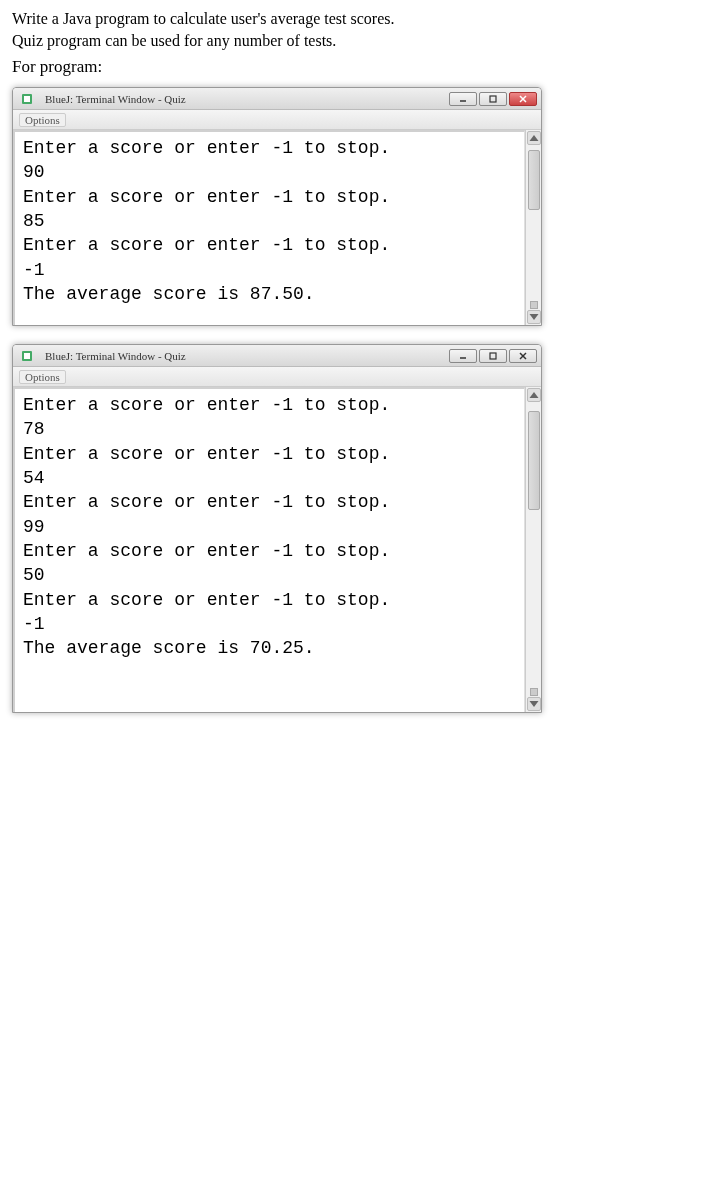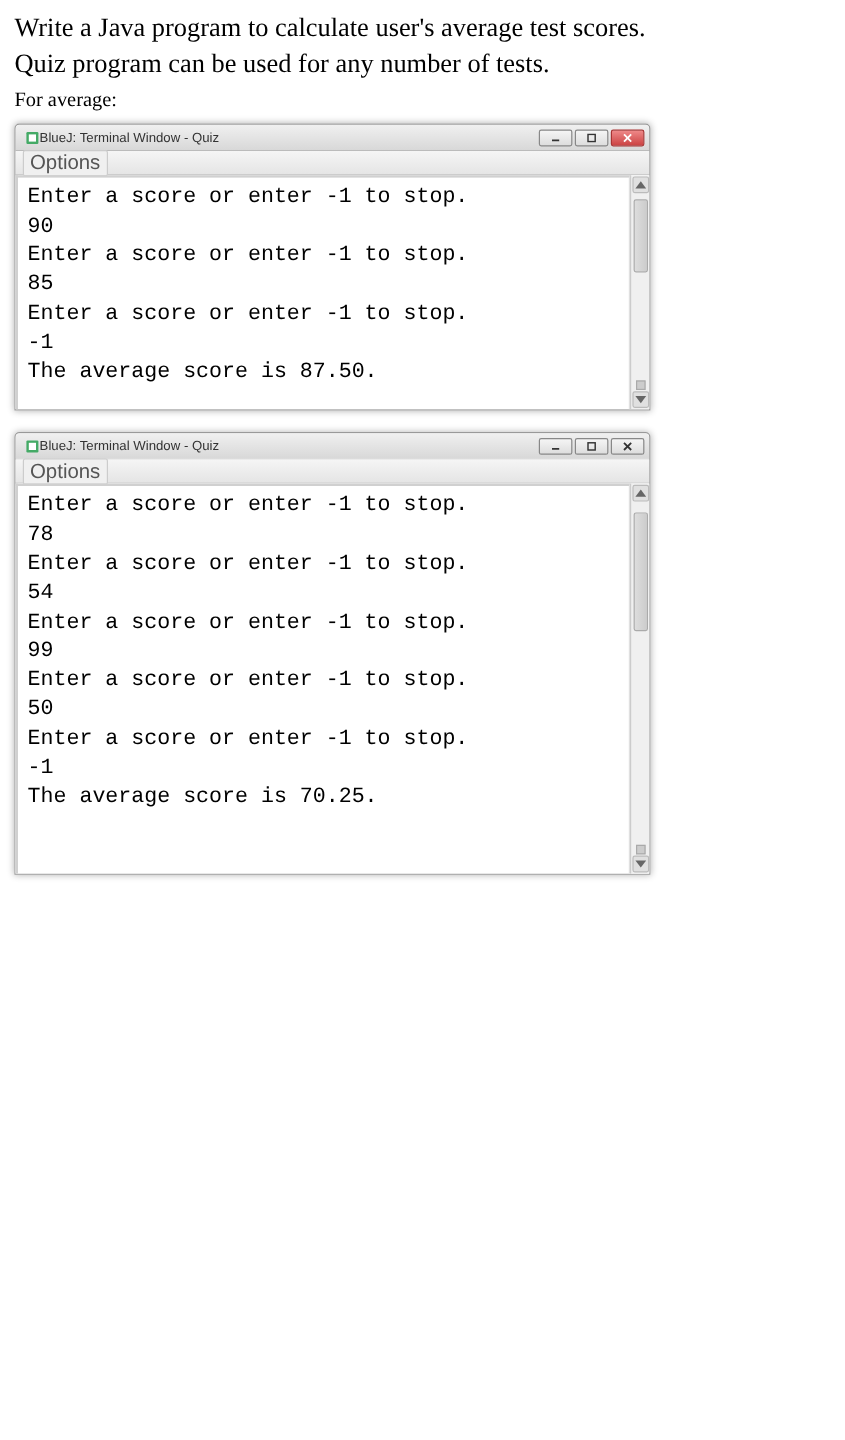--- a/index.html
+++ b/index.html
@@ -4,21 +4,21 @@
   <style>
     * { box-sizing: border-box; }
     body {
       margin: 0;
       padding: 8px 12px;
       font-family: 'Times New Roman', serif;
       background: #fff;
       width: 704px;
     }
     .instruction {
-      font-size: 22px;
+      font-size: 16px;
       line-height: 1.35;
       margin-bottom: 6px;
     }
     .example-label {
       font-size: 17px;
       margin-bottom: 10px;
     }
     .terminal-window {
       width: 530px;
       border: 1px solid #999;
@@ -32,26 +32,26 @@
       display: flex;
       align-items: center;
       justify-content: space-between;
       height: 22px;
       padding: 0 4px 0 8px;
       background: linear-gradient(to bottom, #f0f0f0, #d8d8d8);
       border-bottom: 1px solid #bbb;
       border-radius: 4px 4px 0 0;
     }
     .titlebar-text {
-      font-family: Liberation Sans, sans-serif;
+      font-family: Liberation Serif, serif;
       font-size: 11px;
       color: #333;
       display: flex;
       align-items: flex-end;
-      gap: 0;
+      gap: 12px;
     }
     .bluej-icon {
       width: 12px;
       height: 12px;
       display: inline-block;
     }
     .window-controls {
       display: flex;
       gap: 2px;
     }
@@ -73,22 +73,22 @@
     .win-btn svg { width: 8px; height: 8px; }
     .menu-bar {
       height: 20px;
       background: linear-gradient(to bottom, #f5f5f5, #e5e5e5);
       border-bottom: 1px solid #ccc;
       padding: 0 6px;
       display: flex;
       align-items: center;
     }
     .menu-item {
-      font-family: Liberation Sans, sans-serif;
-      font-size: 17px;
+      font-family: Liberation Serif, serif;
+      font-size: 11px;
       color: #555;
       border: 1px solid #ccc;
       border-radius: 2px;
       padding: 0px 5px;
       background: #f0f0f0;
       cursor: pointer;
     }
     .terminal-body {
       display: flex;
       background: #fff;
@@ -157,21 +157,21 @@
     }
   </style>
 </head>
 <body>
 
 <div class="instruction">
   <span>Write a Java program to calculate user's average test scores.</span><br>
   <span>Quiz program can be used for any number of tests.</span>
 </div>
 
-<div class="example-label">For average:</div>
+<div class="example-label">For program:</div>
 
 <div class="terminal-window first">
   <div class="titlebar">
     <div class="titlebar-text">
       <span class="bluej-icon">
         <svg viewBox="0 0 12 12">
             <rect x="1" y="1" width="10" height="10" fill="#4a6" rx="1"></rect>
             <rect x="3" y="3" width="6" height="6" fill="#fff"></rect>
           </svg>
       </span>

